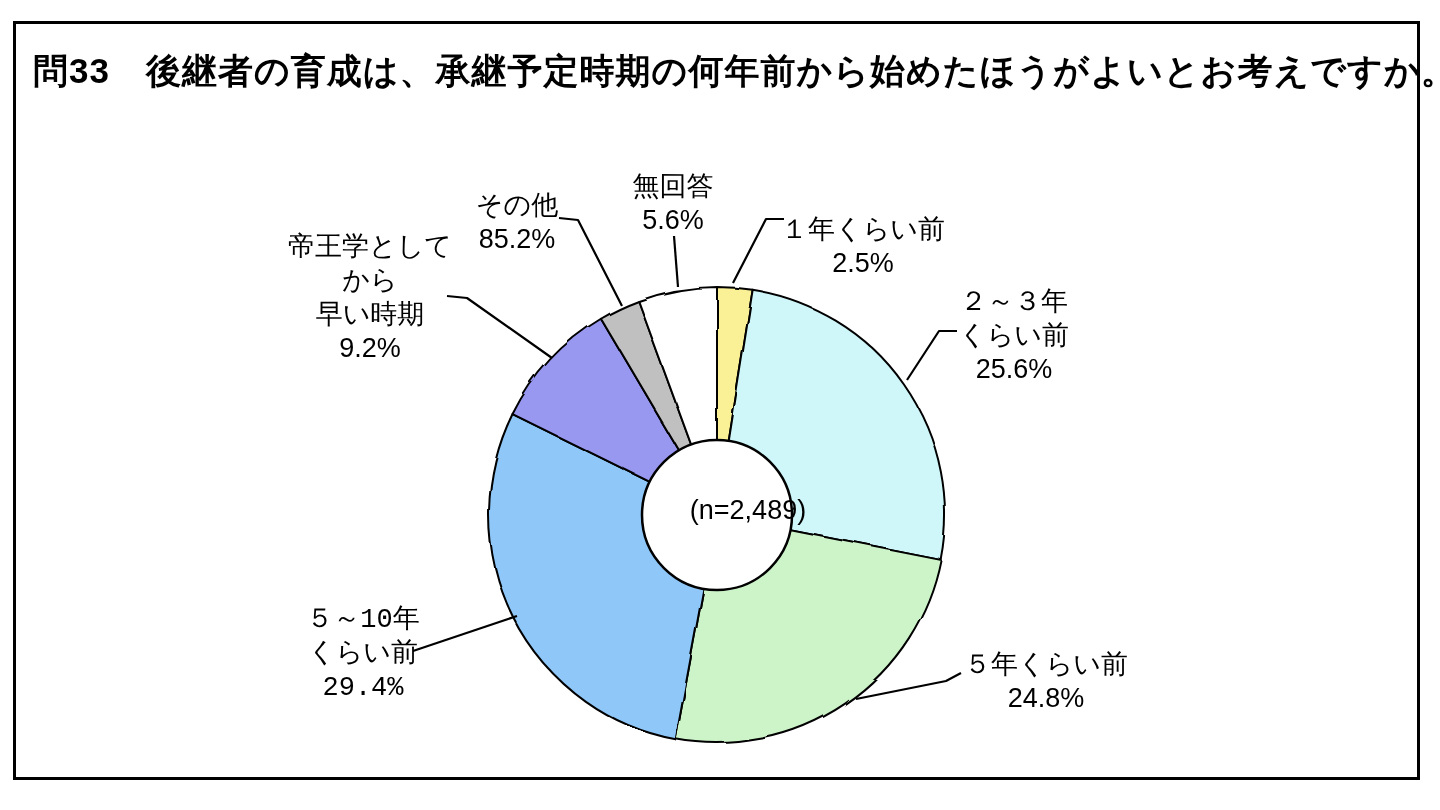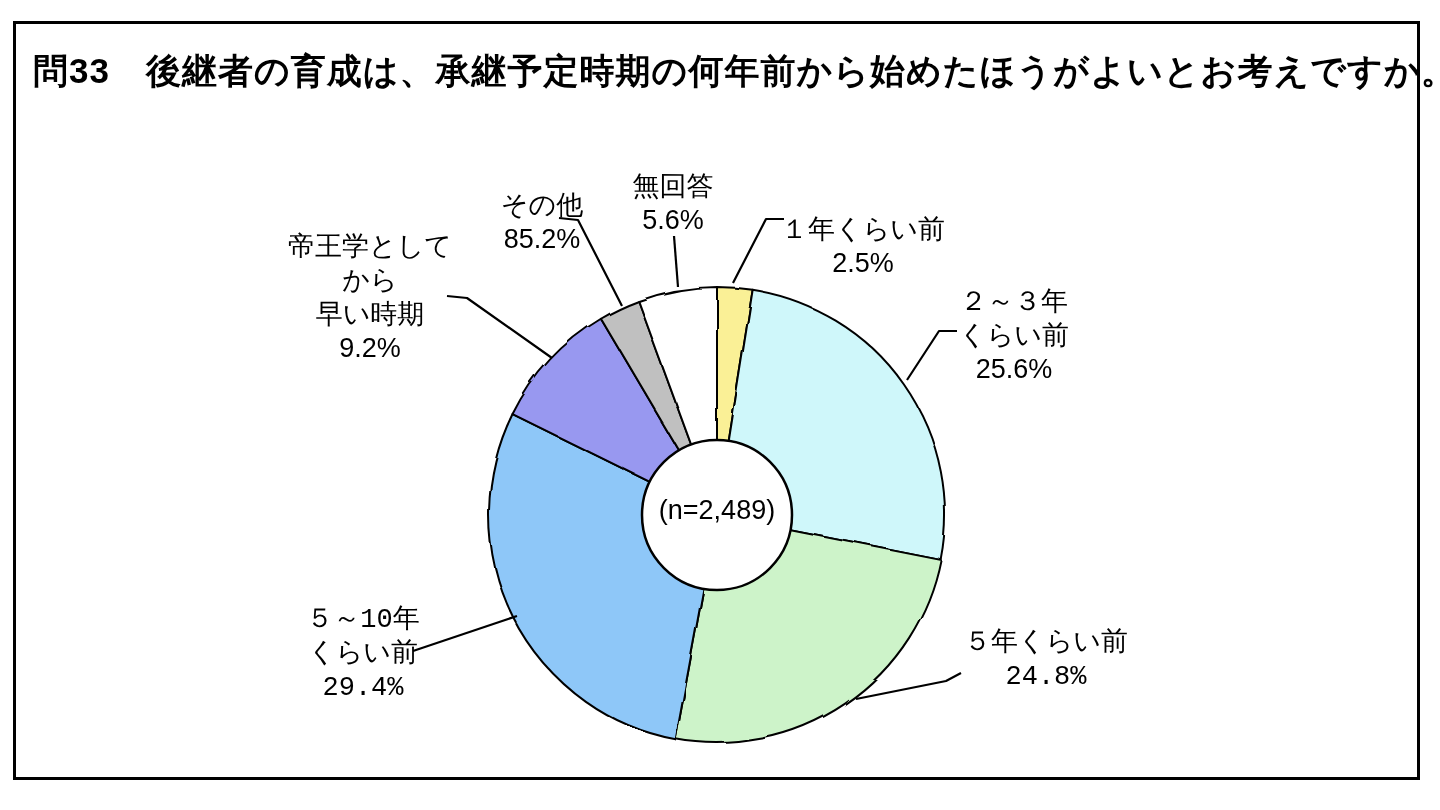--- a/index.html
+++ b/index.html
@@ -16,21 +16,21 @@
     position:absolute;left:33px;top:48px;width:1380px;
     font-size:35px;font-weight:bold;letter-spacing:1px;white-space:nowrap;
   }
   #pie-svg{position:absolute;left:0;top:0;}
   .callout{
     position:absolute;text-align:center;font-size:27px;line-height:34px;
     white-space:nowrap;width:200px;
   }
   .callout .ln{display:block;}
   #center-label{
-    position:absolute;left:617px;top:496px;width:200px;text-align:center;
+    position:absolute;left:648px;top:496px;width:200px;text-align:center;
     font-size:27px;line-height:28px;
   }
 </style>
 </head>
 <body>
 
 <div id="canvas">
   <div id="frame"></div>
 
   <div id="chart-title">問33　後継者の育成は、承継予定時期の何年前から始めたほうがよいとお考えですか。</div>
@@ -70,39 +70,39 @@
     <span class="ln">１年くらい前</span>
     <span class="ln">2.5%</span>
   </div>
 
   <div class="callout" style="left:914px;top:284px;">
     <span class="ln">２～３年</span>
     <span class="ln">くらい前</span>
     <span class="ln">25.6%</span>
   </div>
 
-  <div class="callout" style="left:946px;top:626px;font-family:Liberation Mono, monospace;">
+  <div class="callout" style="left:946px;top:647px;">
     <span class="ln">５年くらい前</span>
     <span class="ln">24.8%</span>
   </div>
 
   <div class="callout" style="left:263px;top:603px;font-family:Liberation Mono, monospace;">
     <span class="ln">５～10年</span>
     <span class="ln">くらい前</span>
     <span class="ln">29.4%</span>
   </div>
 
   <div class="callout" style="left:270px;top:229px;">
     <span class="ln">帝王学として</span>
     <span class="ln">から</span>
     <span class="ln">早い時期</span>
     <span class="ln">9.2%</span>
   </div>
 
-  <div class="callout" style="left:442px;top:188px;">
+  <div class="callout" style="left:417px;top:188px;">
     <span class="ln">その他</span>
     <span class="ln">85.2%</span>
   </div>
 
   <div class="callout" style="left:573px;top:169px;">
     <span class="ln">無回答</span>
     <span class="ln">5.6%</span>
   </div>
 
   <div id="center-label">(n=2,489)</div>

